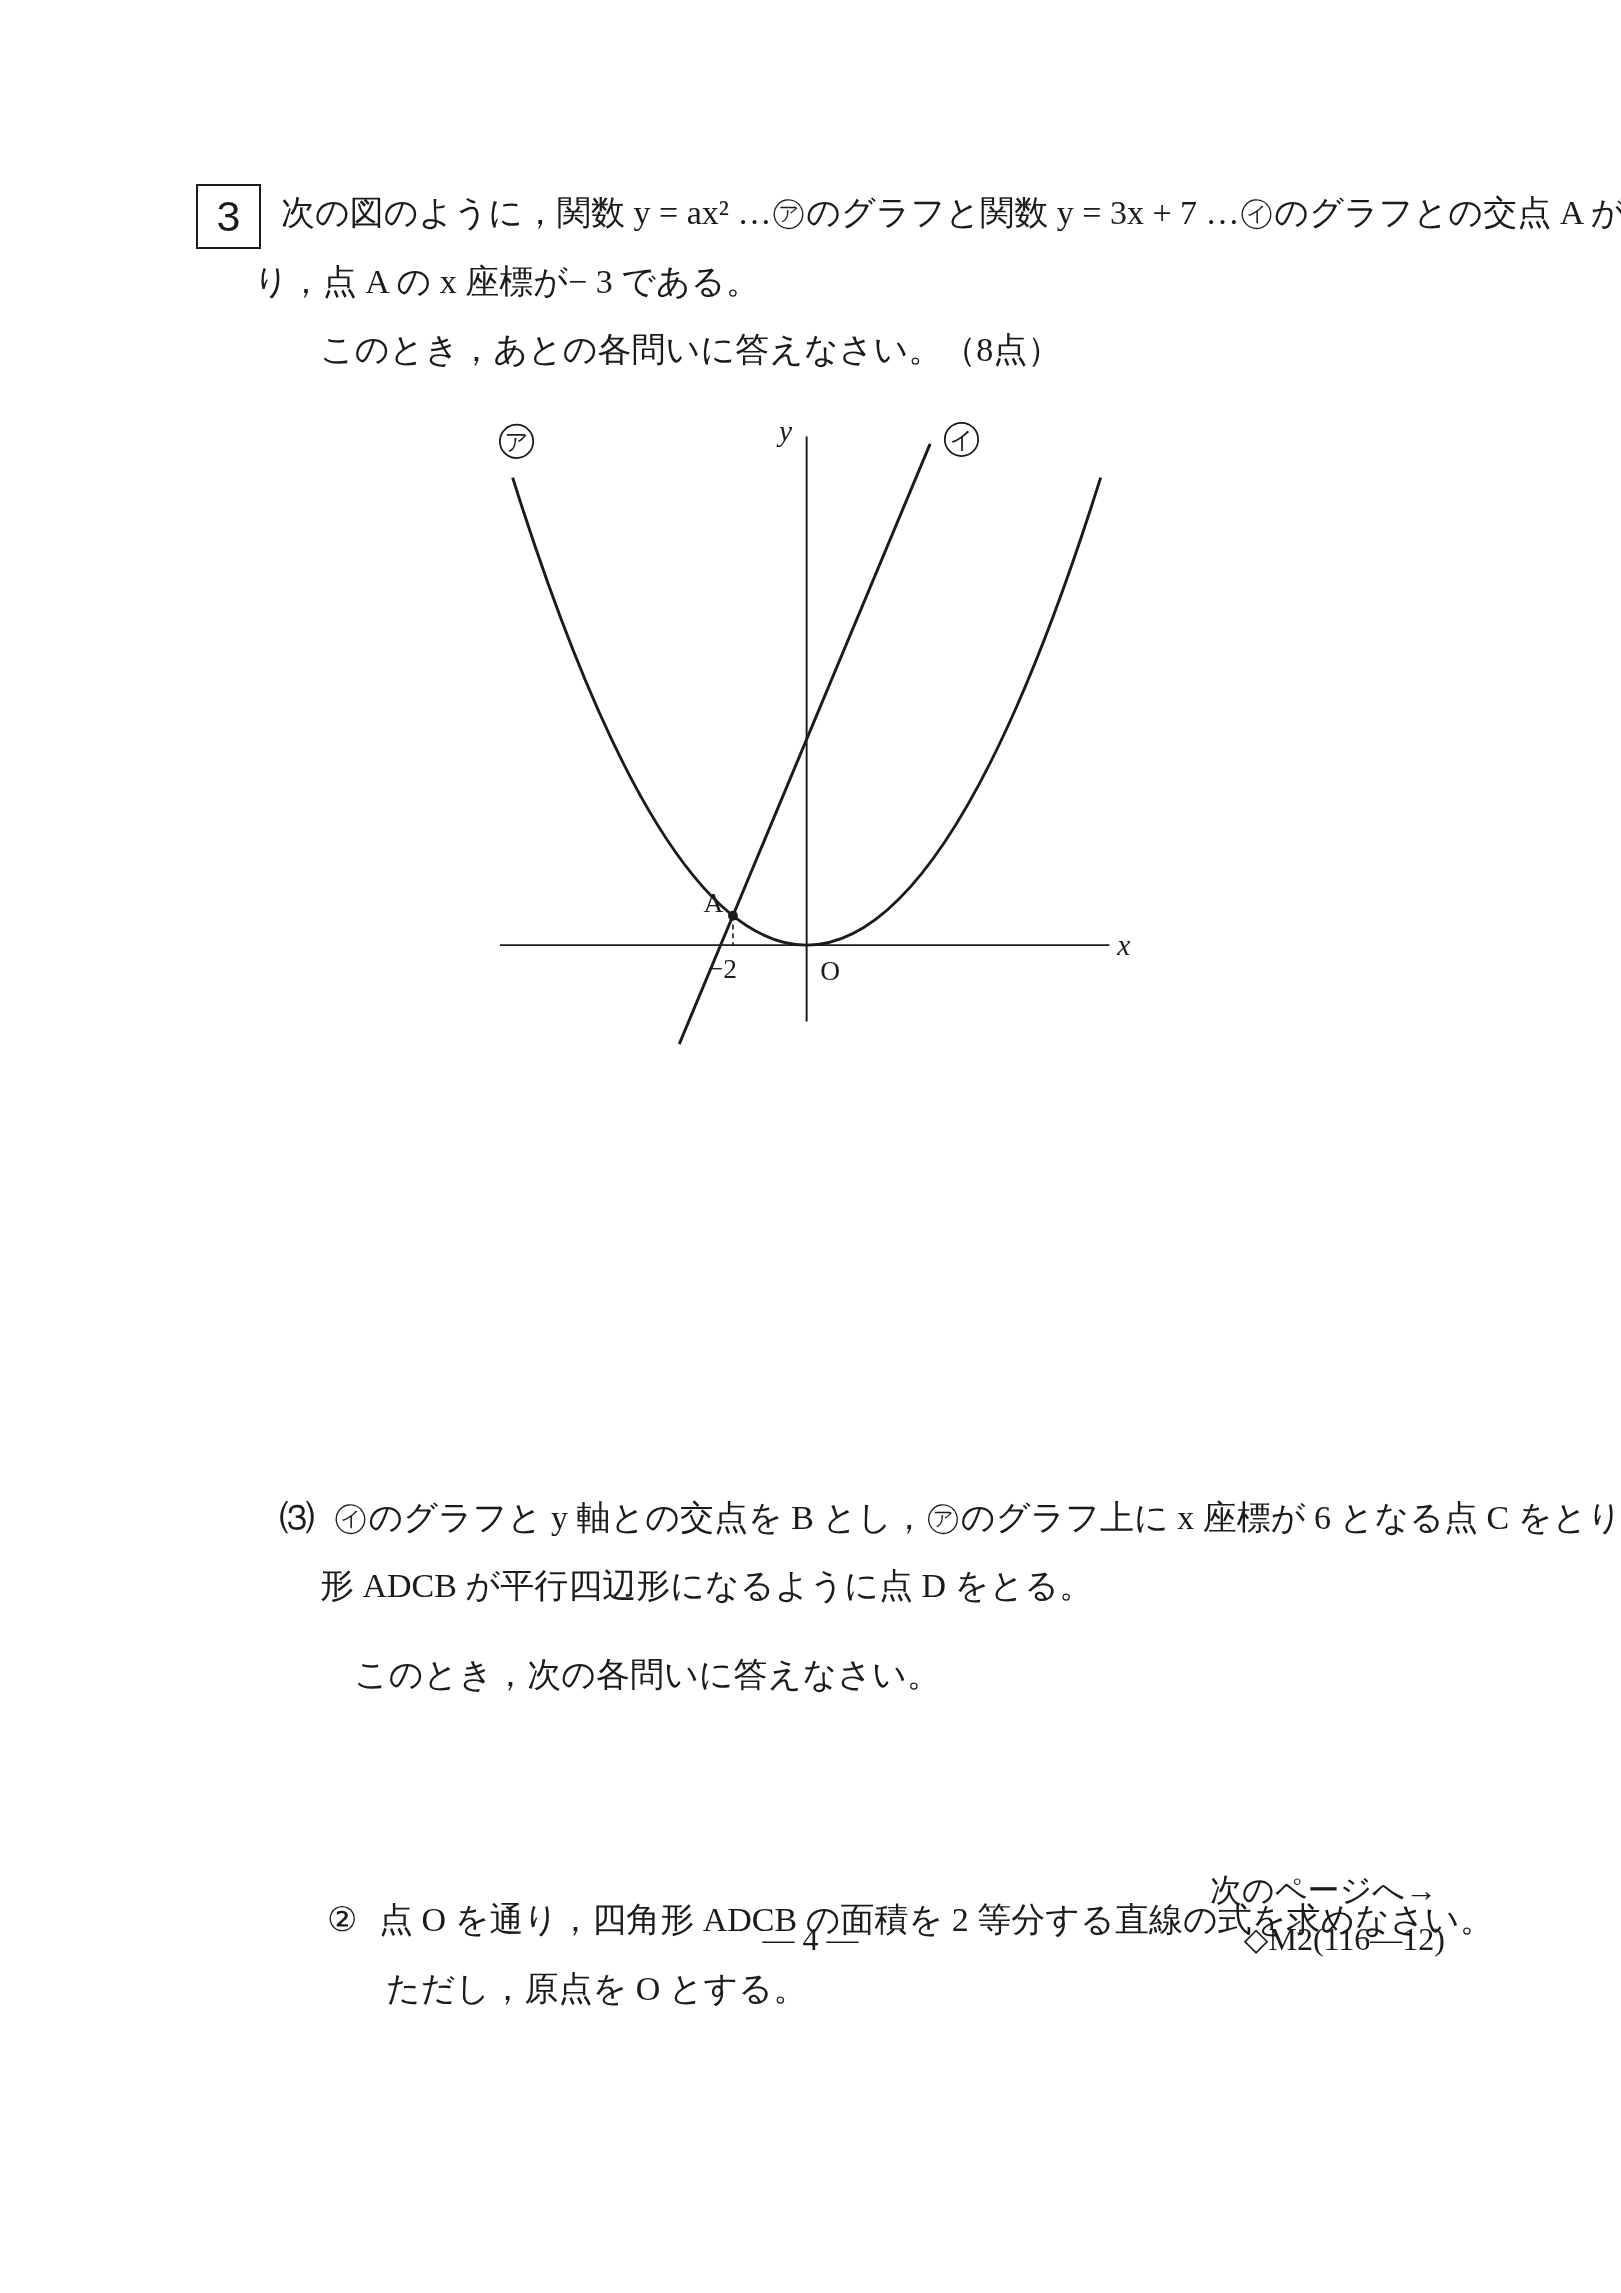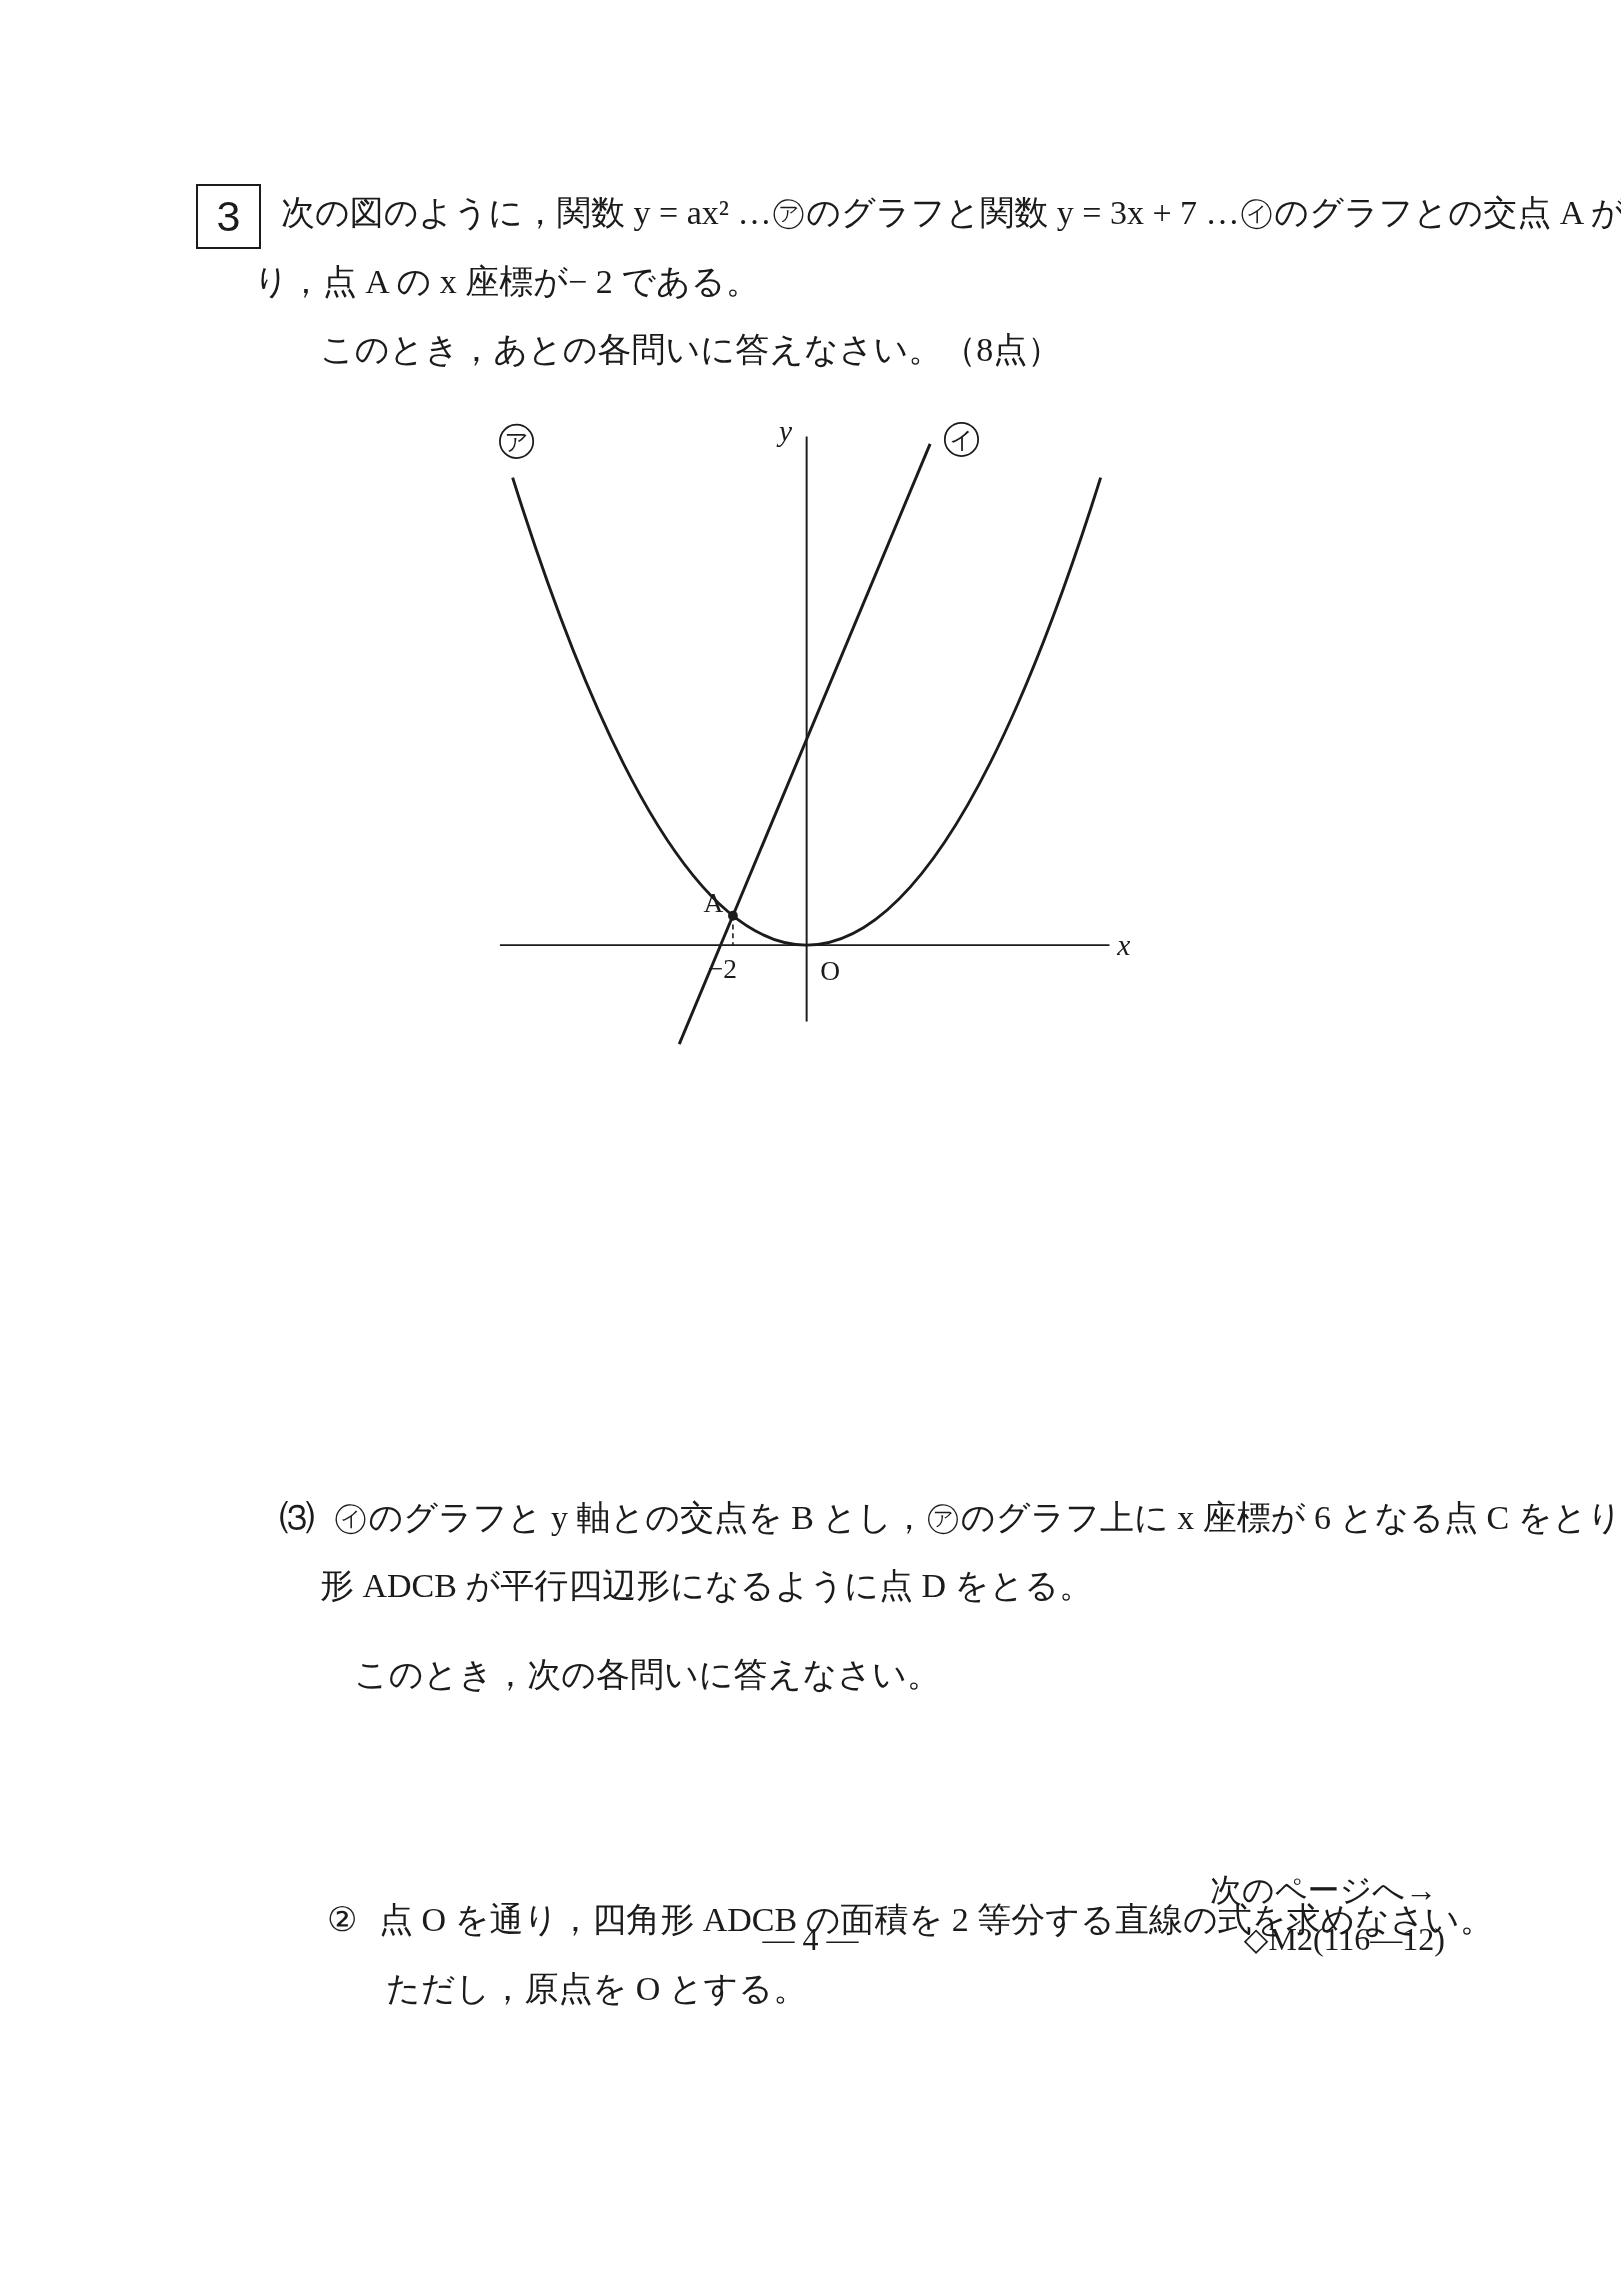--- a/index.html
+++ b/index.html
@@ -42,21 +42,21 @@
 </head>
 <body>
 
 <div class="page">
 
   <div class="problem-box">
     <span>3</span>
   </div>
 
   <div class="t" style="left:281px; top:192px">次の図のように，関数 y = ax² …㋐のグラフと関数 y = 3x + 7 …㋑のグラフとの交点 A があ</div>
-  <div class="t" style="left:254px; top:261px">り，点 A の x 座標が− 2 である。</div>
+  <div class="t" style="left:254px; top:261px">り，点 A の x 座標が− 3 である。</div>
   <div class="t" style="left:320px; top:329px">このとき，あとの各問いに答えなさい。（8点）</div>
 
   <svg class="figure" width="647" height="637" viewBox="0 0 660 650">
 
     <line class="stroke" x1="10" y1="544" x2="632" y2="544" stroke-width="2"></line>
     <line class="stroke" x1="323" y1="25" x2="323" y2="622" stroke-width="2"></line>
 
     <path class="stroke" d="M 23 67 Q 323 1021 623 67" stroke-width="3"></path>
 
     <line class="stroke" x1="193" y1="645" x2="449" y2="32.5" stroke-width="3"></line>

